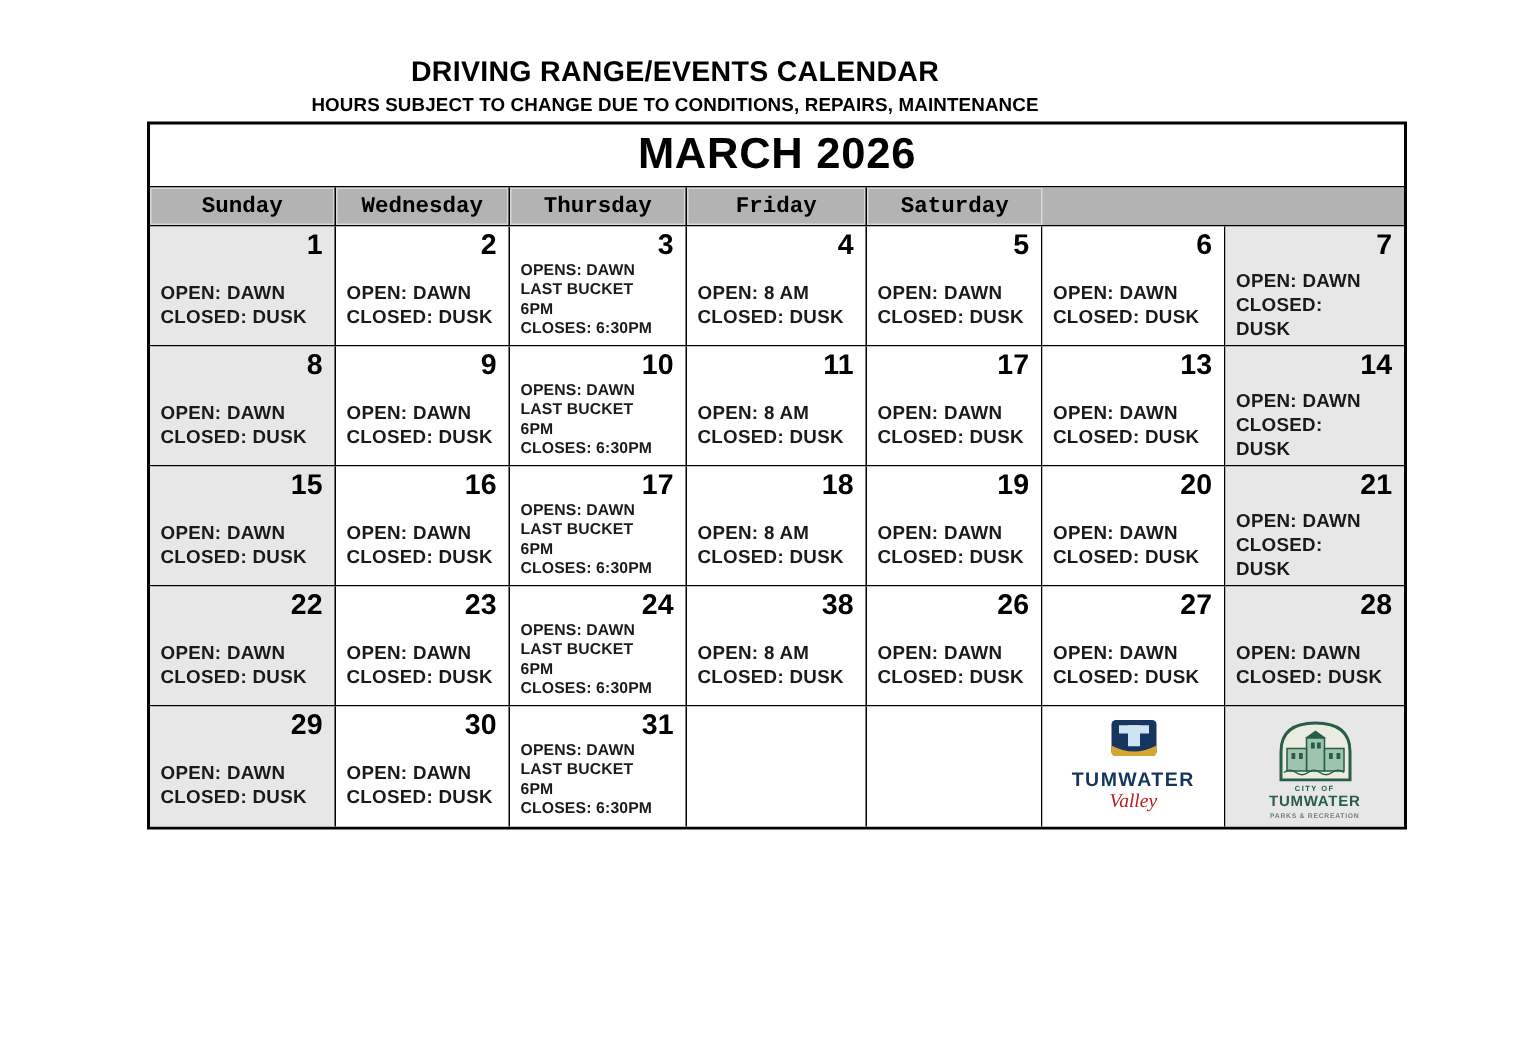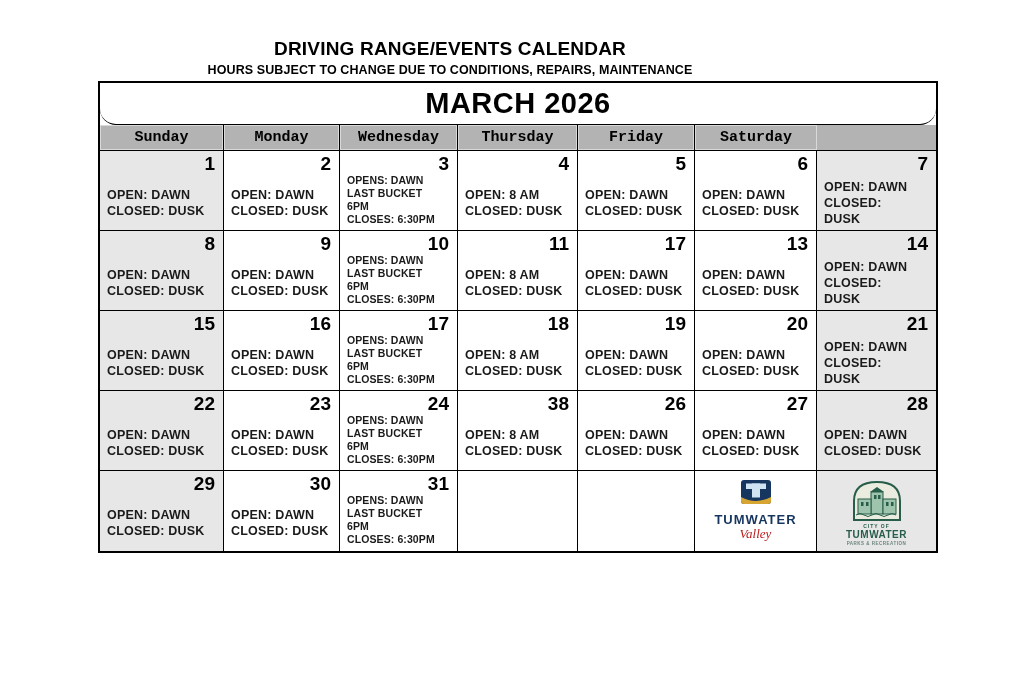--- a/index.html
+++ b/index.html
@@ -12,21 +12,21 @@
   .page-title{font-size:19px;font-weight:bold;letter-spacing:0.2px;}
   .page-subtitle{font-size:12.5px;font-weight:bold;margin-top:3px;letter-spacing:0.1px;}
 
   .cal{
     position:absolute;left:98px;top:81px;width:840px;
     border:2px solid #000;background:#fff;box-sizing:border-box;
   }
   .month-row{
     height:41px;border-bottom:1px solid #000;
     display:flex;align-items:center;justify-content:center;
-    font-size:29px;font-weight:bold;letter-spacing:0.5px;color:#000;border-radius:16px;
+    font-size:29px;font-weight:bold;letter-spacing:0.5px;color:#000;
   }
   .cols{display:grid;grid-template-columns:124px 116px 118px 120px 117px 122px 119px;}
   .day-row{height:25px;background:#b3b3b3;border-bottom:1px solid #000;}
   .dh{
     border-right:1px solid #000;box-shadow:inset 0 0 0 1px #d9d9d9;
     display:flex;align-items:center;justify-content:center;
     font-size:15px;font-weight:bold;color:#000;font-family:Liberation Mono, monospace;
   }
   .dh:last-child{border-right:none;}
   .grid{grid-auto-rows:80px;}
@@ -63,21 +63,20 @@
 
 <div class="page-header">
   <div class="page-title">DRIVING RANGE/EVENTS CALENDAR</div>
   <div class="page-subtitle">HOURS SUBJECT TO CHANGE DUE TO CONDITIONS, REPAIRS, MAINTENANCE</div>
 </div>
 
 <div class="cal">
   <div class="month-row">MARCH 2026</div>
   <div class="cols day-row">
     <div class="dh">Sunday</div>
-    <div class="dh">Monday</div>
     <div class="dh">Wednesday</div>
     <div class="dh">Thursday</div>
     <div class="dh">Friday</div>
     <div class="dh">Saturday</div>
   </div>
   <div class="cols grid">
       <div class="cell weekend">
         <div class="num">1</div>
         <div class="hours l2">
           <div>OPEN: DAWN</div>

